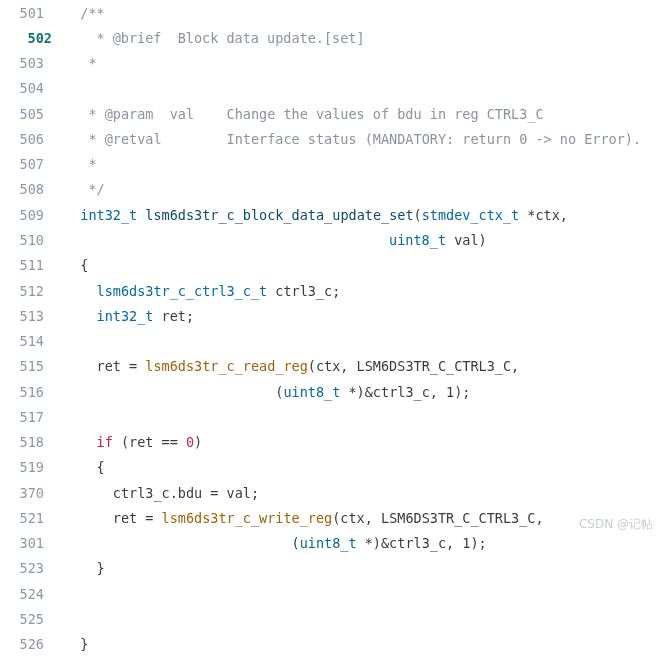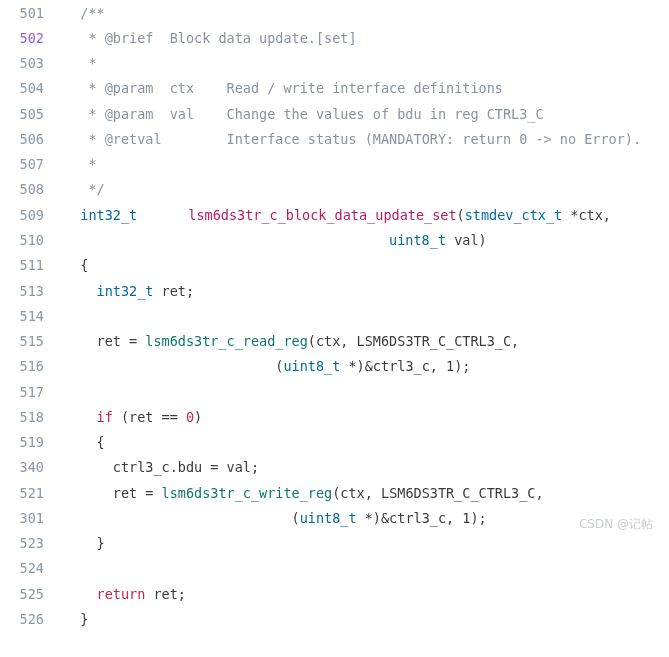--- a/index.html
+++ b/index.html
@@ -33,38 +33,39 @@
     flex: 0 0 auto;
     width: 44px;
     padding-right: 10px;
     text-align: right;
     color: #8a99a8;
     font-size: 13.5px;
     font-family: "DejaVu Sans Mono", "Liberation Mono", monospace;
     user-select: none;
   }
   .line-number.current {
-    color: #8b5cf6;
-    font-weight: normal;
+    color: #0f766e;
+    font-weight: bold;
+    padding-left: 8px;
   }
 
   .line-code {
     flex: 1 1 auto;
     padding-left: 10px;
     color: #3b3b3b;
     font-size: 13.5px;
     font-family: "DejaVu Sans Mono", "Liberation Mono", monospace;
     white-space: pre;
   }
 
   
   .tok-comment  { color: #8a93a0; }
   .tok-type     { color: #0369a1; }
-  .tok-funcdef  { color: #be185d; margin-left: 43px; }
-  .tok-funccall { color: #0f766e; }
+  .tok-funcdef  { color: #0c4a6e; }
+  .tok-funccall { color: #a16207; }
   .tok-keyword  { color: #cc2244; text-align: center; }
   .tok-number   { color: #cc2244; }
   .tok-plain    { color: #3b3b3b; }
 
   #watermark {
     position: absolute;
     right: 16px;
     bottom: 8px;
     color: #c9cdd2;
     font-size: 12px;
@@ -73,37 +74,38 @@
   }
 </style>
 </head>
 <body>
 
 <div id="code-viewer">
   <div id="code-lines">
       <div class="code-line"><div class="line-number">501</div><div class="line-code"><span class="tok-plain">  </span><span class="tok-comment">/**</span></div></div>
       <div class="code-line"><div class="line-number current">502</div><div class="line-code"><span class="tok-plain">   </span><span class="tok-comment">* @brief  Block data update.[set]</span></div></div>
       <div class="code-line"><div class="line-number">503</div><div class="line-code"><span class="tok-plain">   </span><span class="tok-comment">*</span></div></div>
-      <div class="code-line"><div class="line-number">504</div><div class="line-code"><span class="tok-plain">   </span><span class="tok-comment">* @param  ctx    Read / write interface definitions</span></div></div>
+      <div class="code-line"><div class="line-number">504</div></div>
       <div class="code-line"><div class="line-number">505</div><div class="line-code"><span class="tok-plain">   </span><span class="tok-comment">* @param  val    Change the values of bdu in reg CTRL3_C</span></div></div>
       <div class="code-line"><div class="line-number">506</div><div class="line-code"><span class="tok-plain">   </span><span class="tok-comment">* @retval        Interface status (MANDATORY: return 0 -&gt; no Error).</span></div></div>
       <div class="code-line"><div class="line-number">507</div><div class="line-code"><span class="tok-plain">   </span><span class="tok-comment">*</span></div></div>
       <div class="code-line"><div class="line-number">508</div><div class="line-code"><span class="tok-plain">   </span><span class="tok-comment">*/</span></div></div>
       <div class="code-line"><div class="line-number">509</div><div class="line-code"><span class="tok-plain">  </span><span class="tok-type">int32_t</span><span class="tok-plain"> </span><span class="tok-funcdef">lsm6ds3tr_c_block_data_update_set</span><span class="tok-plain">(</span><span class="tok-type">stmdev_ctx_t</span><span class="tok-plain"> *ctx,</span></div></div>
       <div class="code-line"><div class="line-number">510</div><div class="line-code"><span class="tok-plain">                                        </span><span class="tok-type">uint8_t</span><span class="tok-plain"> val)</span></div></div>
       <div class="code-line"><div class="line-number">511</div><div class="line-code"><span class="tok-plain">  {</span></div></div>
+      <div class="code-line"><div class="line-number">512</div><div class="line-code"><span class="tok-plain">    </span><span class="tok-type">lsm6ds3tr_c_ctrl3_c_t</span><span class="tok-plain"> ctrl3_c;</span></div></div>
       <div class="code-line"><div class="line-number">513</div><div class="line-code"><span class="tok-plain">    </span><span class="tok-type">int32_t</span><span class="tok-plain"> ret;</span></div></div>
       <div class="code-line"><div class="line-number">514</div><div class="line-code"></div></div>
       <div class="code-line"><div class="line-number">515</div><div class="line-code"><span class="tok-plain">    ret = </span><span class="tok-funccall">lsm6ds3tr_c_read_reg</span><span class="tok-plain">(ctx, LSM6DS3TR_C_CTRL3_C,</span></div></div>
       <div class="code-line"><div class="line-number">516</div><div class="line-code"><span class="tok-plain">                          (</span><span class="tok-type">uint8_t</span><span class="tok-plain"> *)&amp;ctrl3_c, </span><span class="tok-plain">1</span><span class="tok-plain">);</span></div></div>
       <div class="code-line"><div class="line-number">517</div><div class="line-code"></div></div>
       <div class="code-line"><div class="line-number">518</div><div class="line-code"><span class="tok-plain">    </span><span class="tok-keyword">if</span><span class="tok-plain"> (ret == </span><span class="tok-number">0</span><span class="tok-plain">)</span></div></div>
       <div class="code-line"><div class="line-number">519</div><div class="line-code"><span class="tok-plain">    {</span></div></div>
-      <div class="code-line"><div class="line-number">340</div><div class="line-code"><span class="tok-plain">      ctrl3_c.bdu = val;</span></div></div>
+      <div class="code-line"><div class="line-number">370</div><div class="line-code"><span class="tok-plain">      ctrl3_c.bdu = val;</span></div></div>
       <div class="code-line"><div class="line-number">521</div><div class="line-code"><span class="tok-plain">      ret = </span><span class="tok-funccall">lsm6ds3tr_c_write_reg</span><span class="tok-plain">(ctx, LSM6DS3TR_C_CTRL3_C,</span></div></div>
       <div class="code-line"><div class="line-number">301</div><div class="line-code"><span class="tok-plain">                            (</span><span class="tok-type">uint8_t</span><span class="tok-plain"> *)&amp;ctrl3_c, </span><span class="tok-plain">1</span><span class="tok-plain">);</span></div></div>
       <div class="code-line"><div class="line-number">523</div><div class="line-code"><span class="tok-plain">    }</span></div></div>
       <div class="code-line"><div class="line-number">524</div><div class="line-code"></div></div>
-      <div class="code-line"><div class="line-number">525</div><div class="line-code"><span class="tok-plain">    </span><span class="tok-keyword">return</span><span class="tok-plain"> ret;</span></div></div>
+      <div class="code-line"><div class="line-number">525</div></div>
       <div class="code-line"><div class="line-number">526</div><div class="line-code"><span class="tok-plain">  }</span></div></div>
     </div>
   <div id="watermark">CSDN @记帖</div>
 </div>
 
 </body></html>

